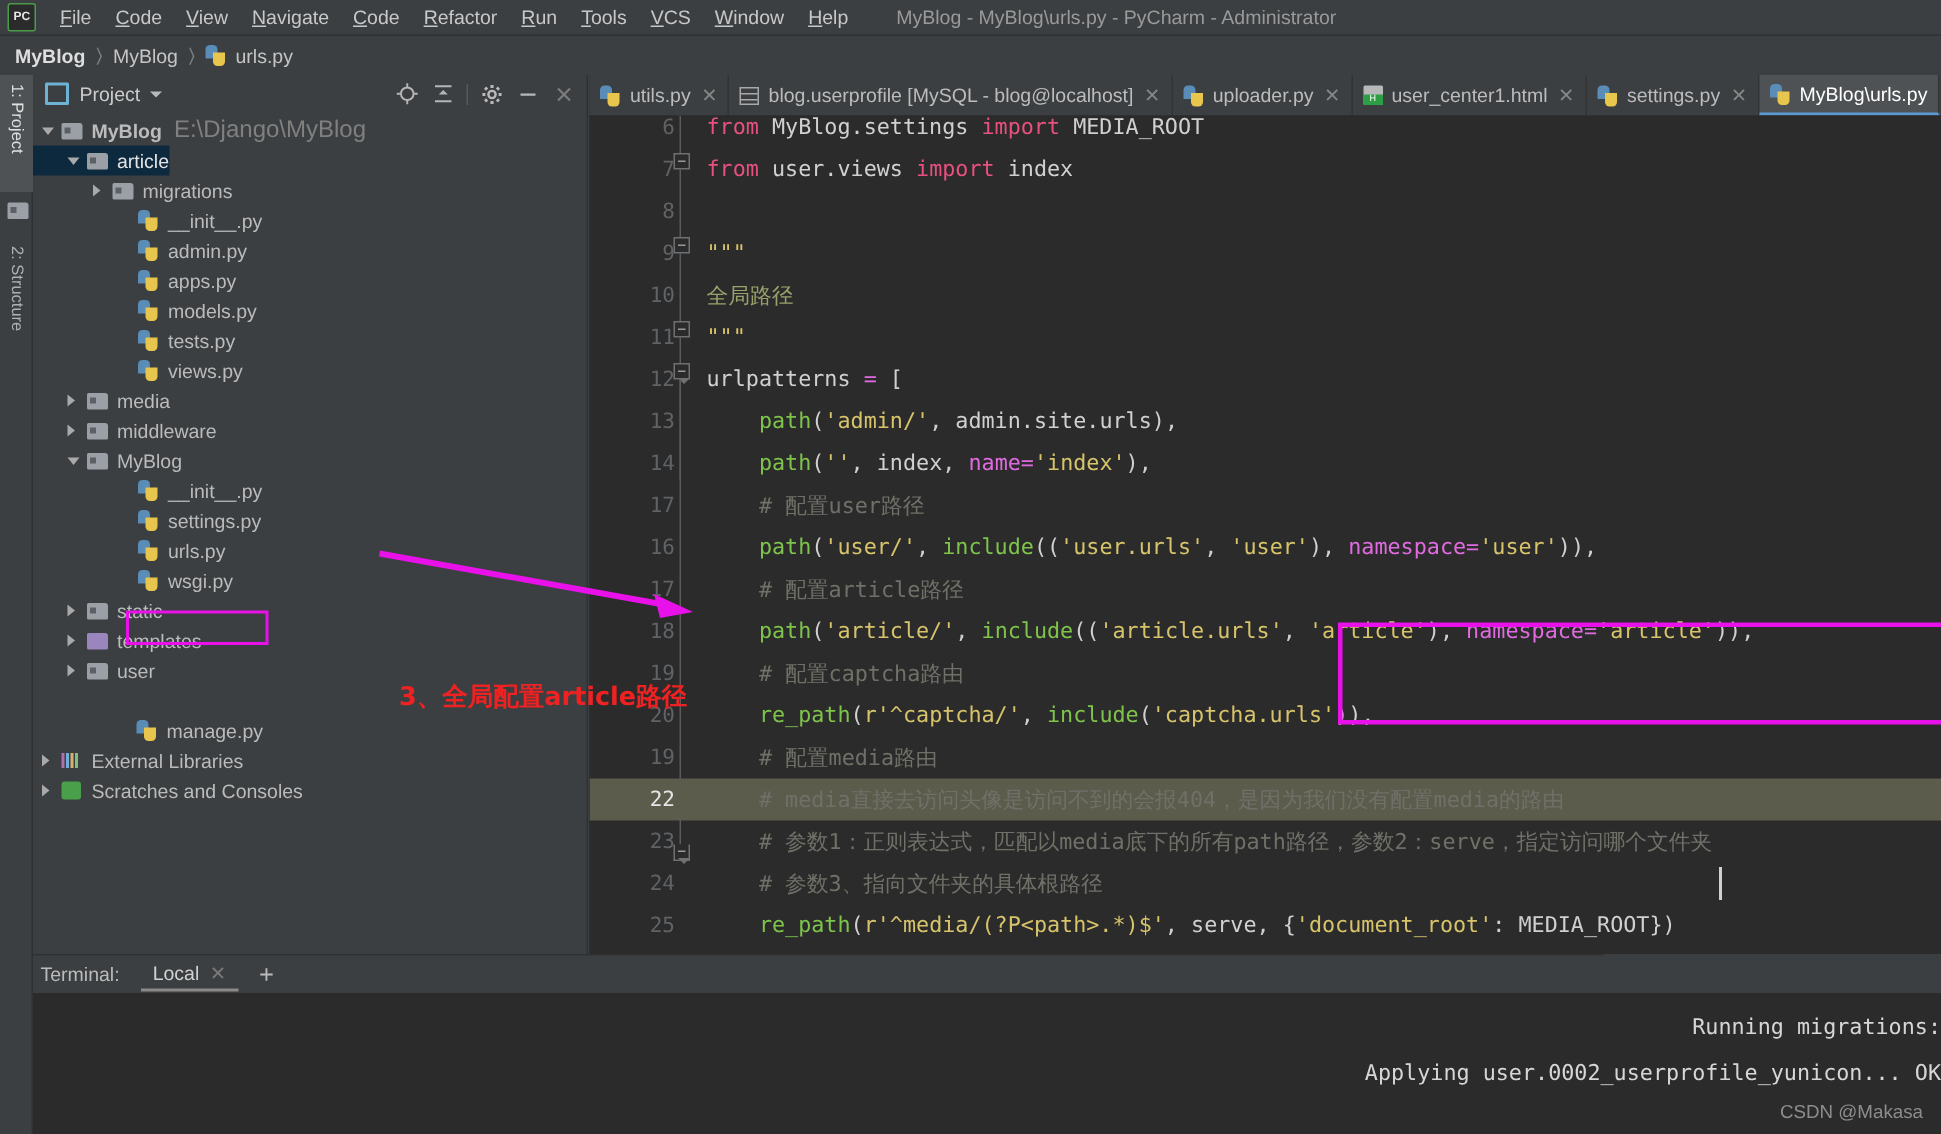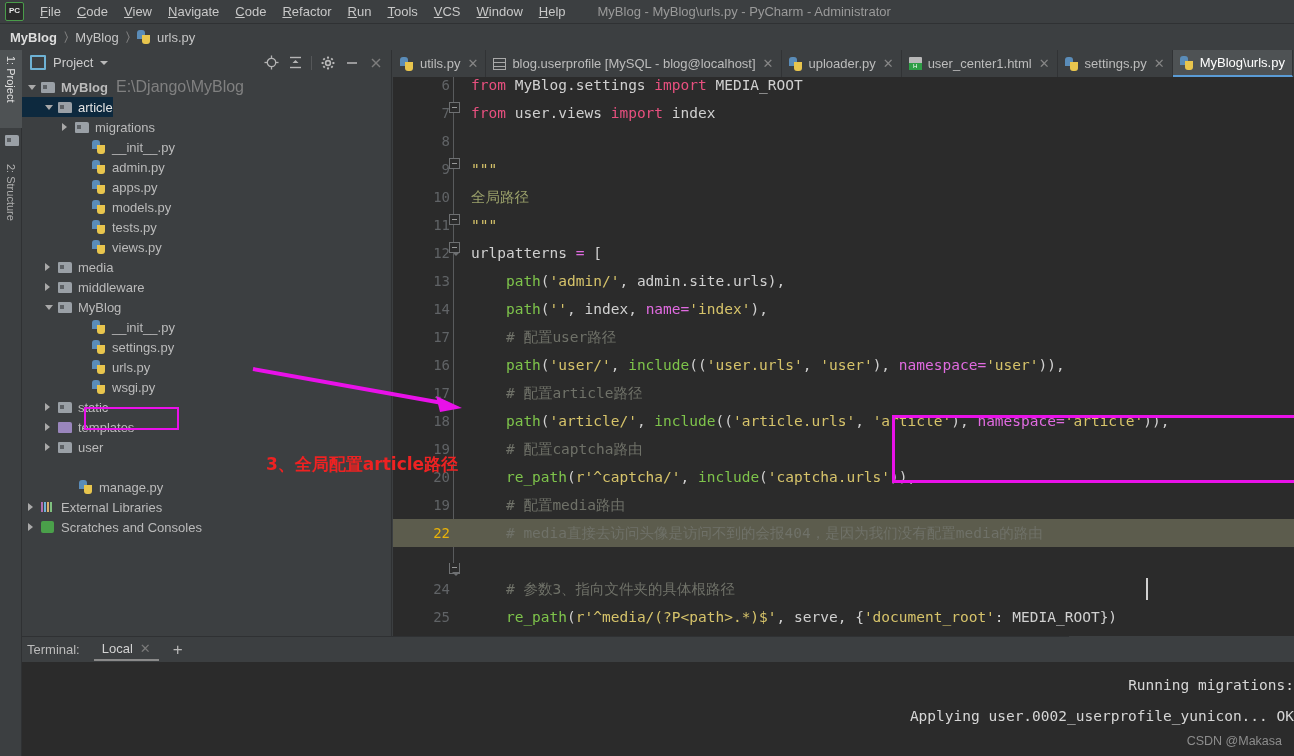--- a/index.html
+++ b/index.html
@@ -178,21 +178,21 @@
   }
   .cline{
     position:absolute;left:0;width:901px;height:28px;display:flex;align-items:center;
     white-space:pre;
   }
   .cline.hl{background:#5c5c4d;}
   .gutter{
     width:67px;text-align:right;padding-right:10px;box-sizing:border-box;
     color:#606366;font-size:14px;flex:0 0 67px;
   }
-  .cline.hl .gutter{color:#eab308;}
+  .cline.hl .gutter{color:#e5e5e5;}
   .codetext{padding-left:11px;}
   
   .foldline{
     position:absolute;left:60px;width:1px;background:#595b5d;
   }
   .foldbox{
     position:absolute;left:56px;width:11px;height:11px;border:1px solid #6e7072;
     background:#2b2b2b;box-sizing:border-box;
   }
   .foldbox:before{
@@ -513,21 +513,21 @@
       <div class="trow" style="top: 360px; position: absolute; left: 0px;">
         <span style="display: inline-block; width: 23px;"></span>
         <span style="display: inline-flex; width: 13px; align-items: center;">
           <span class="arrow-r"></span>
         </span>
         <span style="display: inline-flex; align-items: center; width: 15px;">
           <span class="ic-folder"></span>
         </span>
         <span class="tlabel">user</span>
       </div>
-      <div class="trow" style="top: 400px; position: absolute; left: 4px;">
+      <div class="trow" style="top: 400px; position: absolute; left: 16px;">
         <span style="display: inline-block; width: 40px;"></span>
         <span style="display: inline-flex; width: 13px; align-items: center;"></span>
         <span style="display: inline-flex; align-items: center; width: 15px;">
           <span class="ic-py"></span>
         </span>
         <span class="tlabel">manage.py</span>
       </div>
       <div class="trow" style="top: 420px; position: absolute; left: 0px;">
         <span style="display: inline-block; width: 6px;"></span>
         <span style="display: inline-flex; width: 13px; align-items: center;">
@@ -615,20 +615,21 @@
       <div class="cline" style="top: 190px;"><span class="gutter">13</span><span class="codetext">    <span style="color:#7ec44b">path</span><span style="color:#d0d0d0">(</span><span style="color:#d6c36a">'admin/'</span><span style="color:#d0d0d0">,</span><span style="color:#d0d0d0"> </span><span style="color:#d0d0d0">admin</span><span style="color:#d0d0d0">.</span><span style="color:#d0d0d0">site</span><span style="color:#d0d0d0">.</span><span style="color:#d0d0d0">urls</span><span style="color:#d0d0d0">)</span><span style="color:#d0d0d0">,</span></span></div>
       <div class="cline" style="top: 218px;"><span class="gutter">14</span><span class="codetext">    <span style="color:#7ec44b">path</span><span style="color:#d0d0d0">(</span><span style="color:#d6c36a">''</span><span style="color:#d0d0d0">,</span><span style="color:#d0d0d0"> </span><span style="color:#d0d0d0">index</span><span style="color:#d0d0d0">,</span><span style="color:#d0d0d0"> </span><span style="color:#e06be0">name</span><span style="color:#e06be0">=</span><span style="color:#d6c36a">'index'</span><span style="color:#d0d0d0">)</span><span style="color:#d0d0d0">,</span></span></div>
       <div class="cline" style="top: 246px;"><span class="gutter">17</span><span class="codetext">    <span style="color:#6f7168"># 配置user路径</span></span></div>
       <div class="cline" style="top: 274px;"><span class="gutter">16</span><span class="codetext">    <span style="color:#7ec44b">path</span><span style="color:#d0d0d0">(</span><span style="color:#d6c36a">'user/'</span><span style="color:#d0d0d0">,</span><span style="color:#d0d0d0"> </span><span style="color:#7ec44b">include</span><span style="color:#d0d0d0">(</span><span style="color:#d0d0d0">(</span><span style="color:#d6c36a">'user.urls'</span><span style="color:#d0d0d0">,</span><span style="color:#d0d0d0"> </span><span style="color:#d6c36a">'user'</span><span style="color:#d0d0d0">)</span><span style="color:#d0d0d0">,</span><span style="color:#d0d0d0"> </span><span style="color:#e06be0">namespace</span><span style="color:#e06be0">=</span><span style="color:#d6c36a">'user'</span><span style="color:#d0d0d0">)</span><span style="color:#d0d0d0">)</span><span style="color:#d0d0d0">,</span></span></div>
       <div class="cline" style="top: 302px;"><span class="gutter">17</span><span class="codetext">    <span style="color:#6f7168"># 配置article路径</span></span></div>
       <div class="cline" style="top: 330px;"><span class="gutter">18</span><span class="codetext">    <span style="color:#7ec44b">path</span><span style="color:#d0d0d0">(</span><span style="color:#d6c36a">'article/'</span><span style="color:#d0d0d0">,</span><span style="color:#d0d0d0"> </span><span style="color:#7ec44b">include</span><span style="color:#d0d0d0">(</span><span style="color:#d0d0d0">(</span><span style="color:#d6c36a">'article.urls'</span><span style="color:#d0d0d0">,</span><span style="color:#d0d0d0"> </span><span style="color:#d6c36a">'article'</span><span style="color:#d0d0d0">)</span><span style="color:#d0d0d0">,</span><span style="color:#d0d0d0"> </span><span style="color:#e06be0">namespace</span><span style="color:#e06be0">=</span><span style="color:#d6c36a">'article'</span><span style="color:#d0d0d0">)</span><span style="color:#d0d0d0">)</span><span style="color:#d0d0d0">,</span></span></div>
       <div class="cline" style="top: 358px;"><span class="gutter">19</span><span class="codetext">    <span style="color:#6f7168"># 配置captcha路由</span></span></div>
       <div class="cline" style="top: 386px;"><span class="gutter">20</span><span class="codetext">    <span style="color:#7ec44b">re_path</span><span style="color:#d0d0d0">(</span><span style="color:#d6c36a">r</span><span style="color:#d6c36a">'^captcha/'</span><span style="color:#d0d0d0">,</span><span style="color:#d0d0d0"> </span><span style="color:#7ec44b">include</span><span style="color:#d0d0d0">(</span><span style="color:#d6c36a">'captcha.urls'</span><span style="color:#d0d0d0">)</span><span style="color:#d0d0d0">)</span><span style="color:#d0d0d0">,</span></span></div>
       <div class="cline" style="top: 414px;"><span class="gutter">19</span><span class="codetext">    <span style="color:#6f7168"># 配置media路由</span></span></div>
       <div class="cline hl" style="top: 442px;"><span class="gutter">22</span><span class="codetext">    <span style="color:#6f7168"># media直接去访问头像是访问不到的会报404，是因为我们没有配置media的路由</span></span></div>
+      <div class="cline" style="top: 470px;"><span class="gutter">23</span><span class="codetext">    <span style="color:#6f7168"># 参数1：正则表达式，匹配以media底下的所有path路径，参数2：serve，指定访问哪个文件夹</span></span></div>
       <div class="cline" style="top: 498px;"><span class="gutter">24</span><span class="codetext">    <span style="color:#6f7168"># 参数3、指向文件夹的具体根路径</span></span></div>
       <div class="cline" style="top: 526px;"><span class="gutter">25</span><span class="codetext">    <span style="color:#7ec44b">re_path</span><span style="color:#d0d0d0">(</span><span style="color:#d6c36a">r</span><span style="color:#d6c36a">'^media/(?P&lt;path&gt;.*)$'</span><span style="color:#d0d0d0">,</span><span style="color:#d0d0d0"> </span><span style="color:#d0d0d0">serve</span><span style="color:#d0d0d0">,</span><span style="color:#d0d0d0"> </span><span style="color:#d0d0d0">{</span><span style="color:#d6c36a">'document_root'</span><span style="color:#d0d0d0">:</span><span style="color:#d0d0d0"> </span><span style="color:#d0d0d0">MEDIA_ROOT</span><span style="color:#d0d0d0">}</span><span style="color:#d0d0d0">)</span></span></div>
     </div>
   <div id="code-highlight"></div>
 </div>
 
 <svg id="arrow-svg">
   <line x1="253" y1="369" x2="448" y2="404" stroke="#e911e9" stroke-width="4"></line>
   <polygon points="462,408 436,396 440,412" fill="#e911e9"></polygon>
 </svg>

